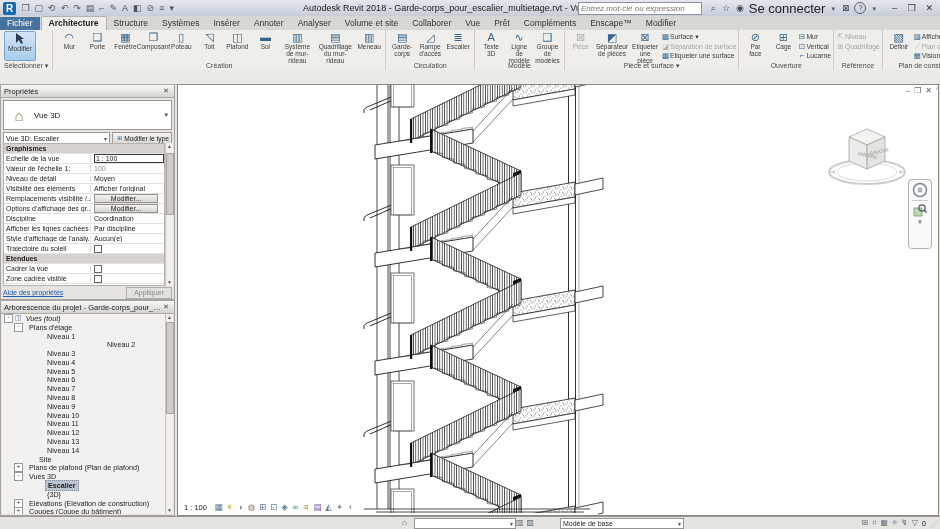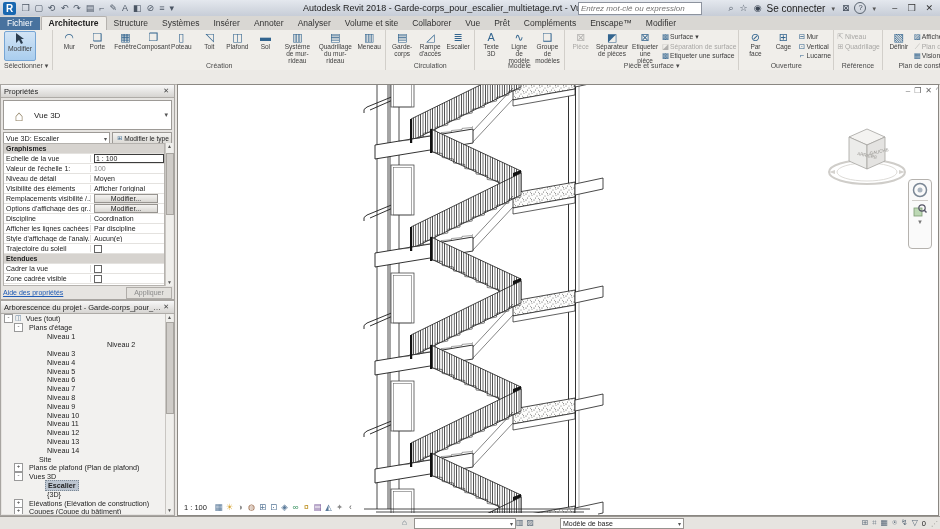--- a/index.html
+++ b/index.html
@@ -9,21 +9,21 @@
   #titlebar{position:absolute;left:0;top:0;width:940px;height:16px;
     background:linear-gradient(#e4e8ee,#c7cdd7);display:flex;align-items:center;font-size:9px;color:#222;}
   .rlogo{width:13px;height:13px;background:#1867b0;color:#fff;font-weight:bold;font-size:10px;
     text-align:center;line-height:13px;margin:0 3px;border-radius:2px;}
   .qi{font-size:9px;color:#4a5563;padding:0 2.5px;line-height:15px;}
   #title{position:absolute;left:0;right:0;text-align:center;font-size:9px;color:#1c1c1c;pointer-events:none;}
   #search{position:absolute;right:238px;top:2px;width:118px;height:11px;border:1px solid #8d939e;
     background:#fff;font-size:8px;font-style:italic;color:#777;padding:0 2px;}
   .ti{font-size:9px;color:#3c4document;color:#3c4654;padding:0 3px;}
   #logincluster{position:absolute;right:60px;top:0;height:16px;display:flex;align-items:center;}
-  #signin{font-size:10px;color:#222;padding:0 2px;}
+  #signin{font-size:13px;color:#222;padding:0 2px;}
   .helpq{width:10px;height:10px;border:1px solid #5a6470;border-radius:50%;font-size:7.5px;
     text-align:center;line-height:9px;color:#3c4654;margin:0 2px;}
   #winbtns{position:absolute;right:2px;top:0;height:16px;display:flex;align-items:center;}
   .wb{font-size:9px;color:#333;padding:0 5px;}
   
   #tabbar{position:absolute;left:0;top:16px;width:940px;height:14px;background:#d9d7d3;
     display:flex;align-items:flex-end;font-size:8.5px;color:#333;}
   .tab{padding:0 7px;line-height:13px;height:13px;white-space:nowrap;}
   .tfile{background:#48729e;color:#fff;margin-right:1px;}
   .tactive{background:#f0eeea;border:1px solid #b5b2ae;border-bottom:none;border-radius:2px 2px 0 0;
@@ -530,21 +530,21 @@
     </div>
   </div>
 
   <div id="browser" class="palette">
     <div class="phead">
       <span class="grow">Arborescence du projet - Garde-corps_pour_escalier_multieta...</span>
       <span class="pclose">✕</span>
     </div>
     <div id="tree">
 
-    <div class="trow" style="padding-left: 2px;">
+    <div class="trow" style="padding-left: 2px; font-style: italic;">
         <span class="exp">-</span>
         <span class="ticon">◫</span>
         <span class="tlabel">Vues (tout)</span>
       </div>
         <div class="trow" style="padding-left: 12px;">
         <span class="exp">-</span>
         <span class="ticon"></span>
         <span class="tlabel">Plans d'étage</span>
       </div>
         <div class="trow" style="padding-left: 30px;">

